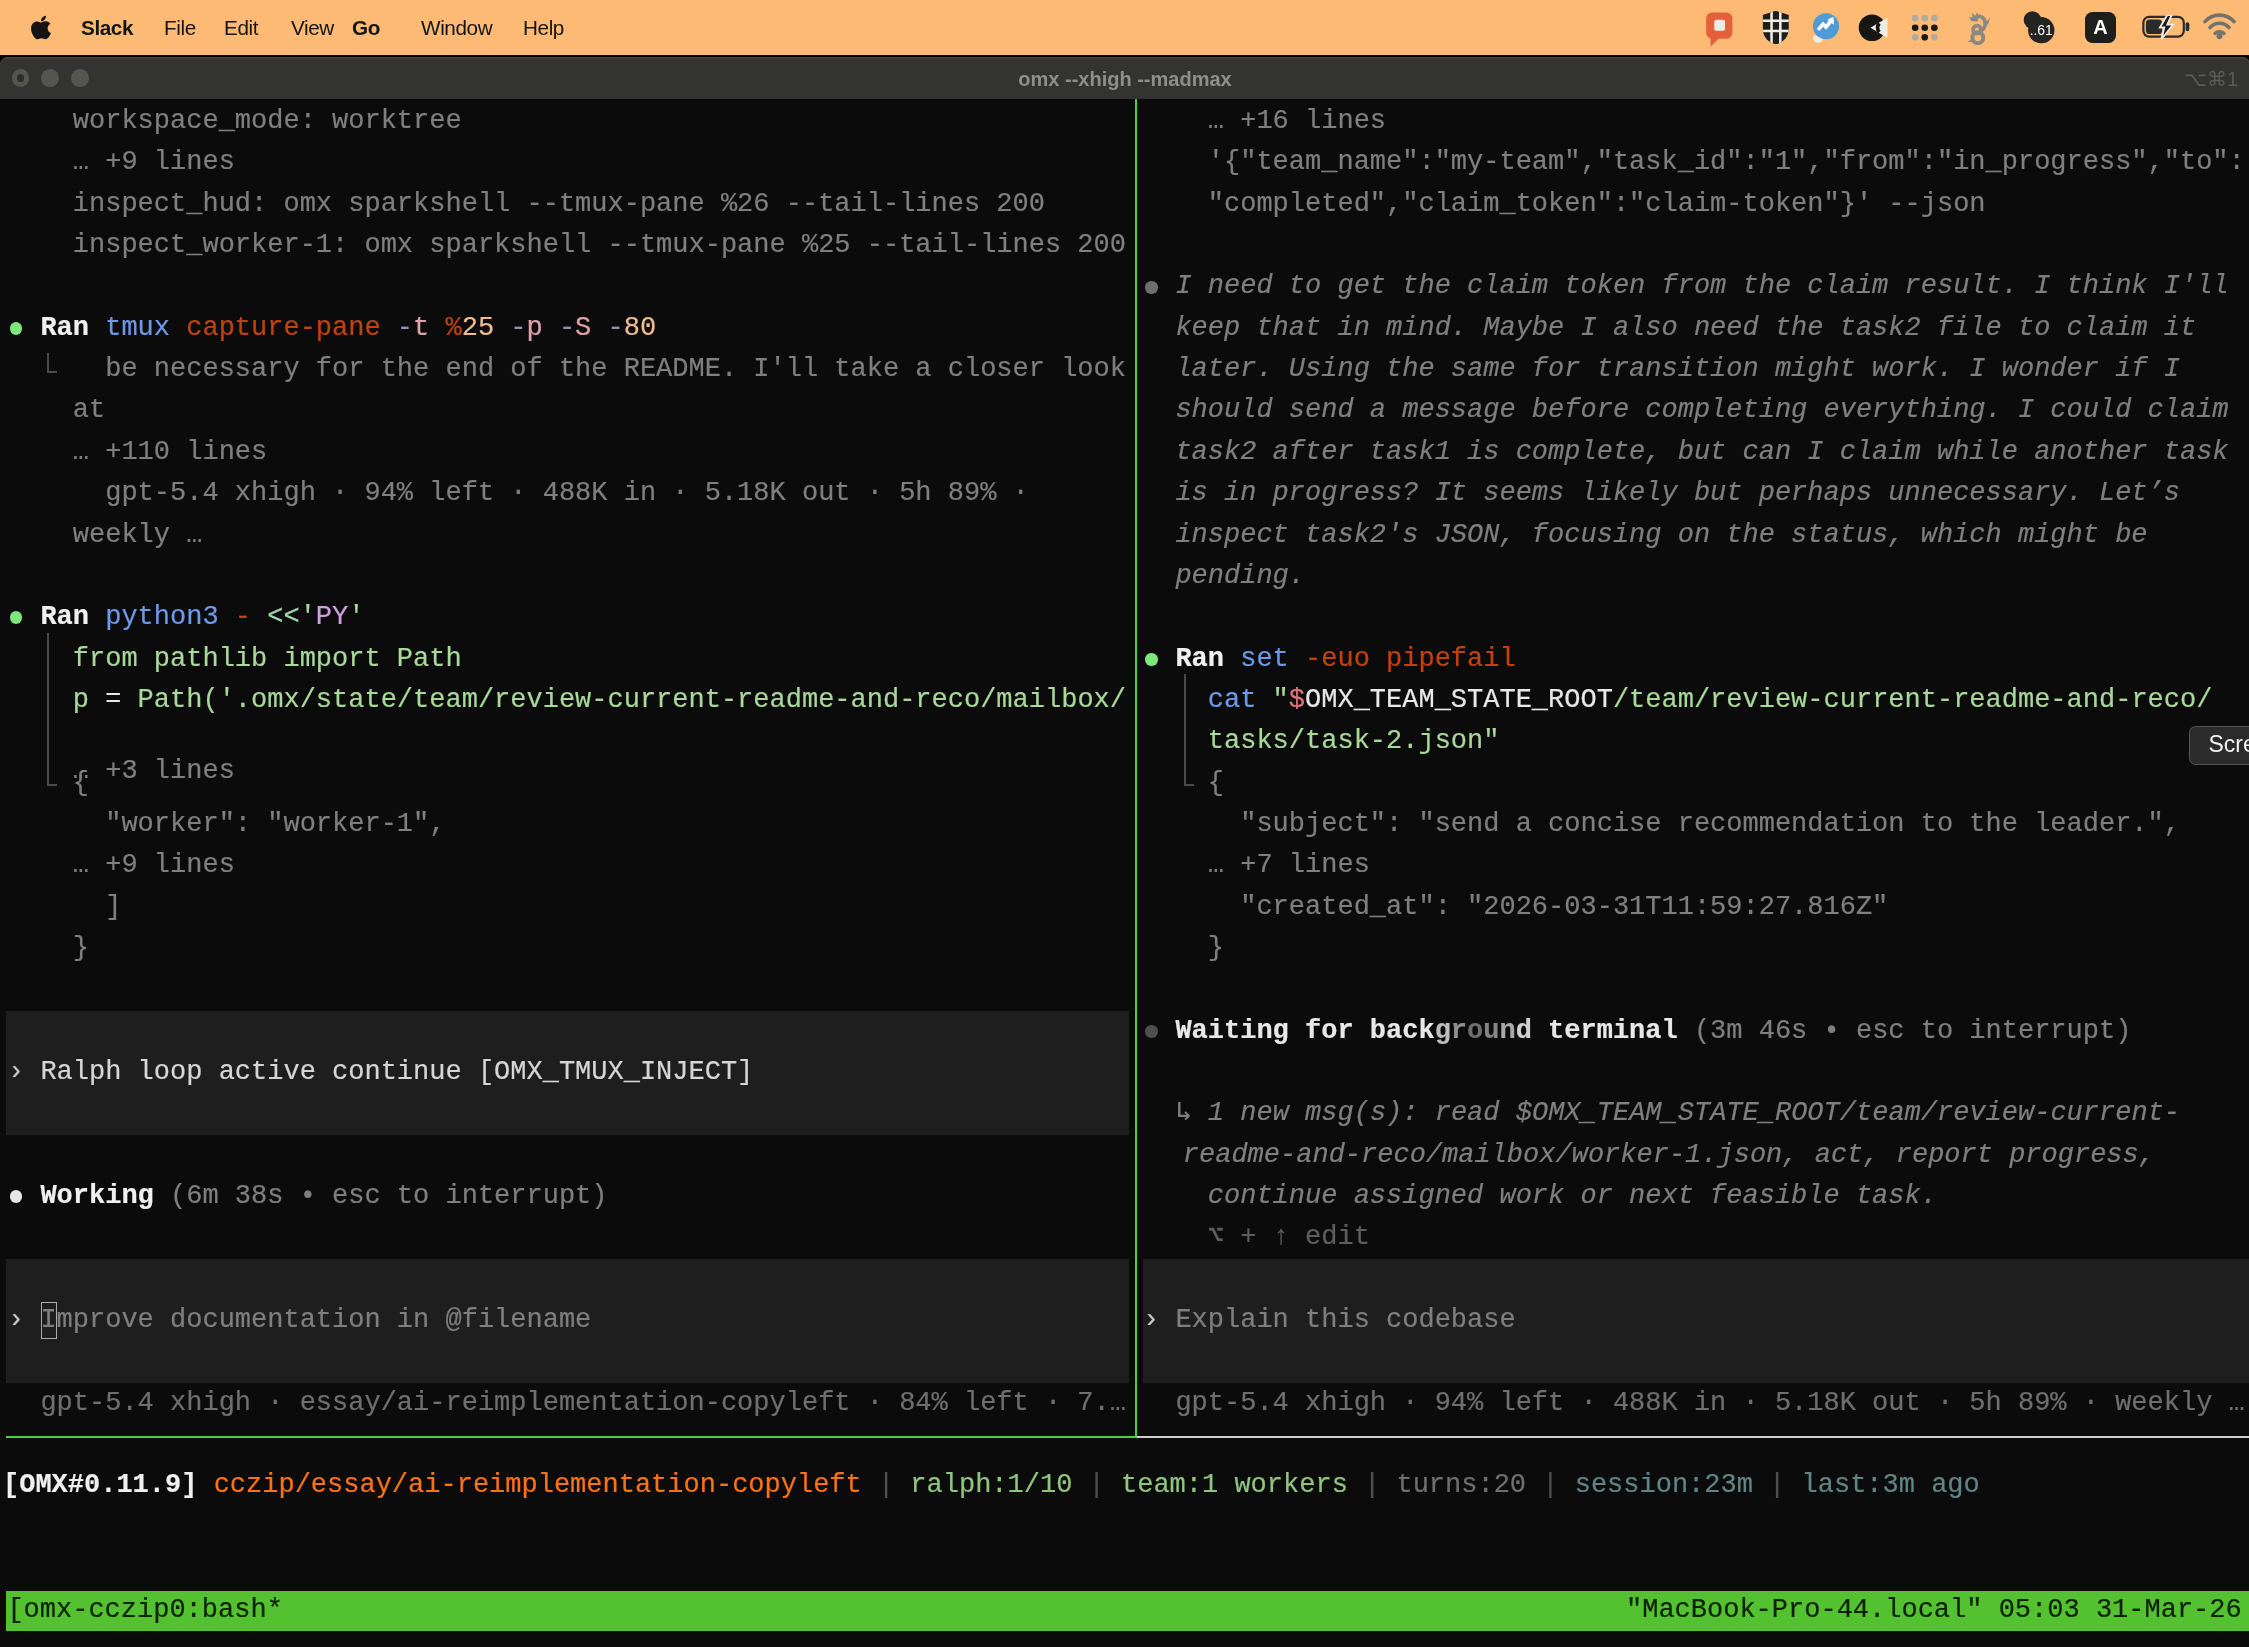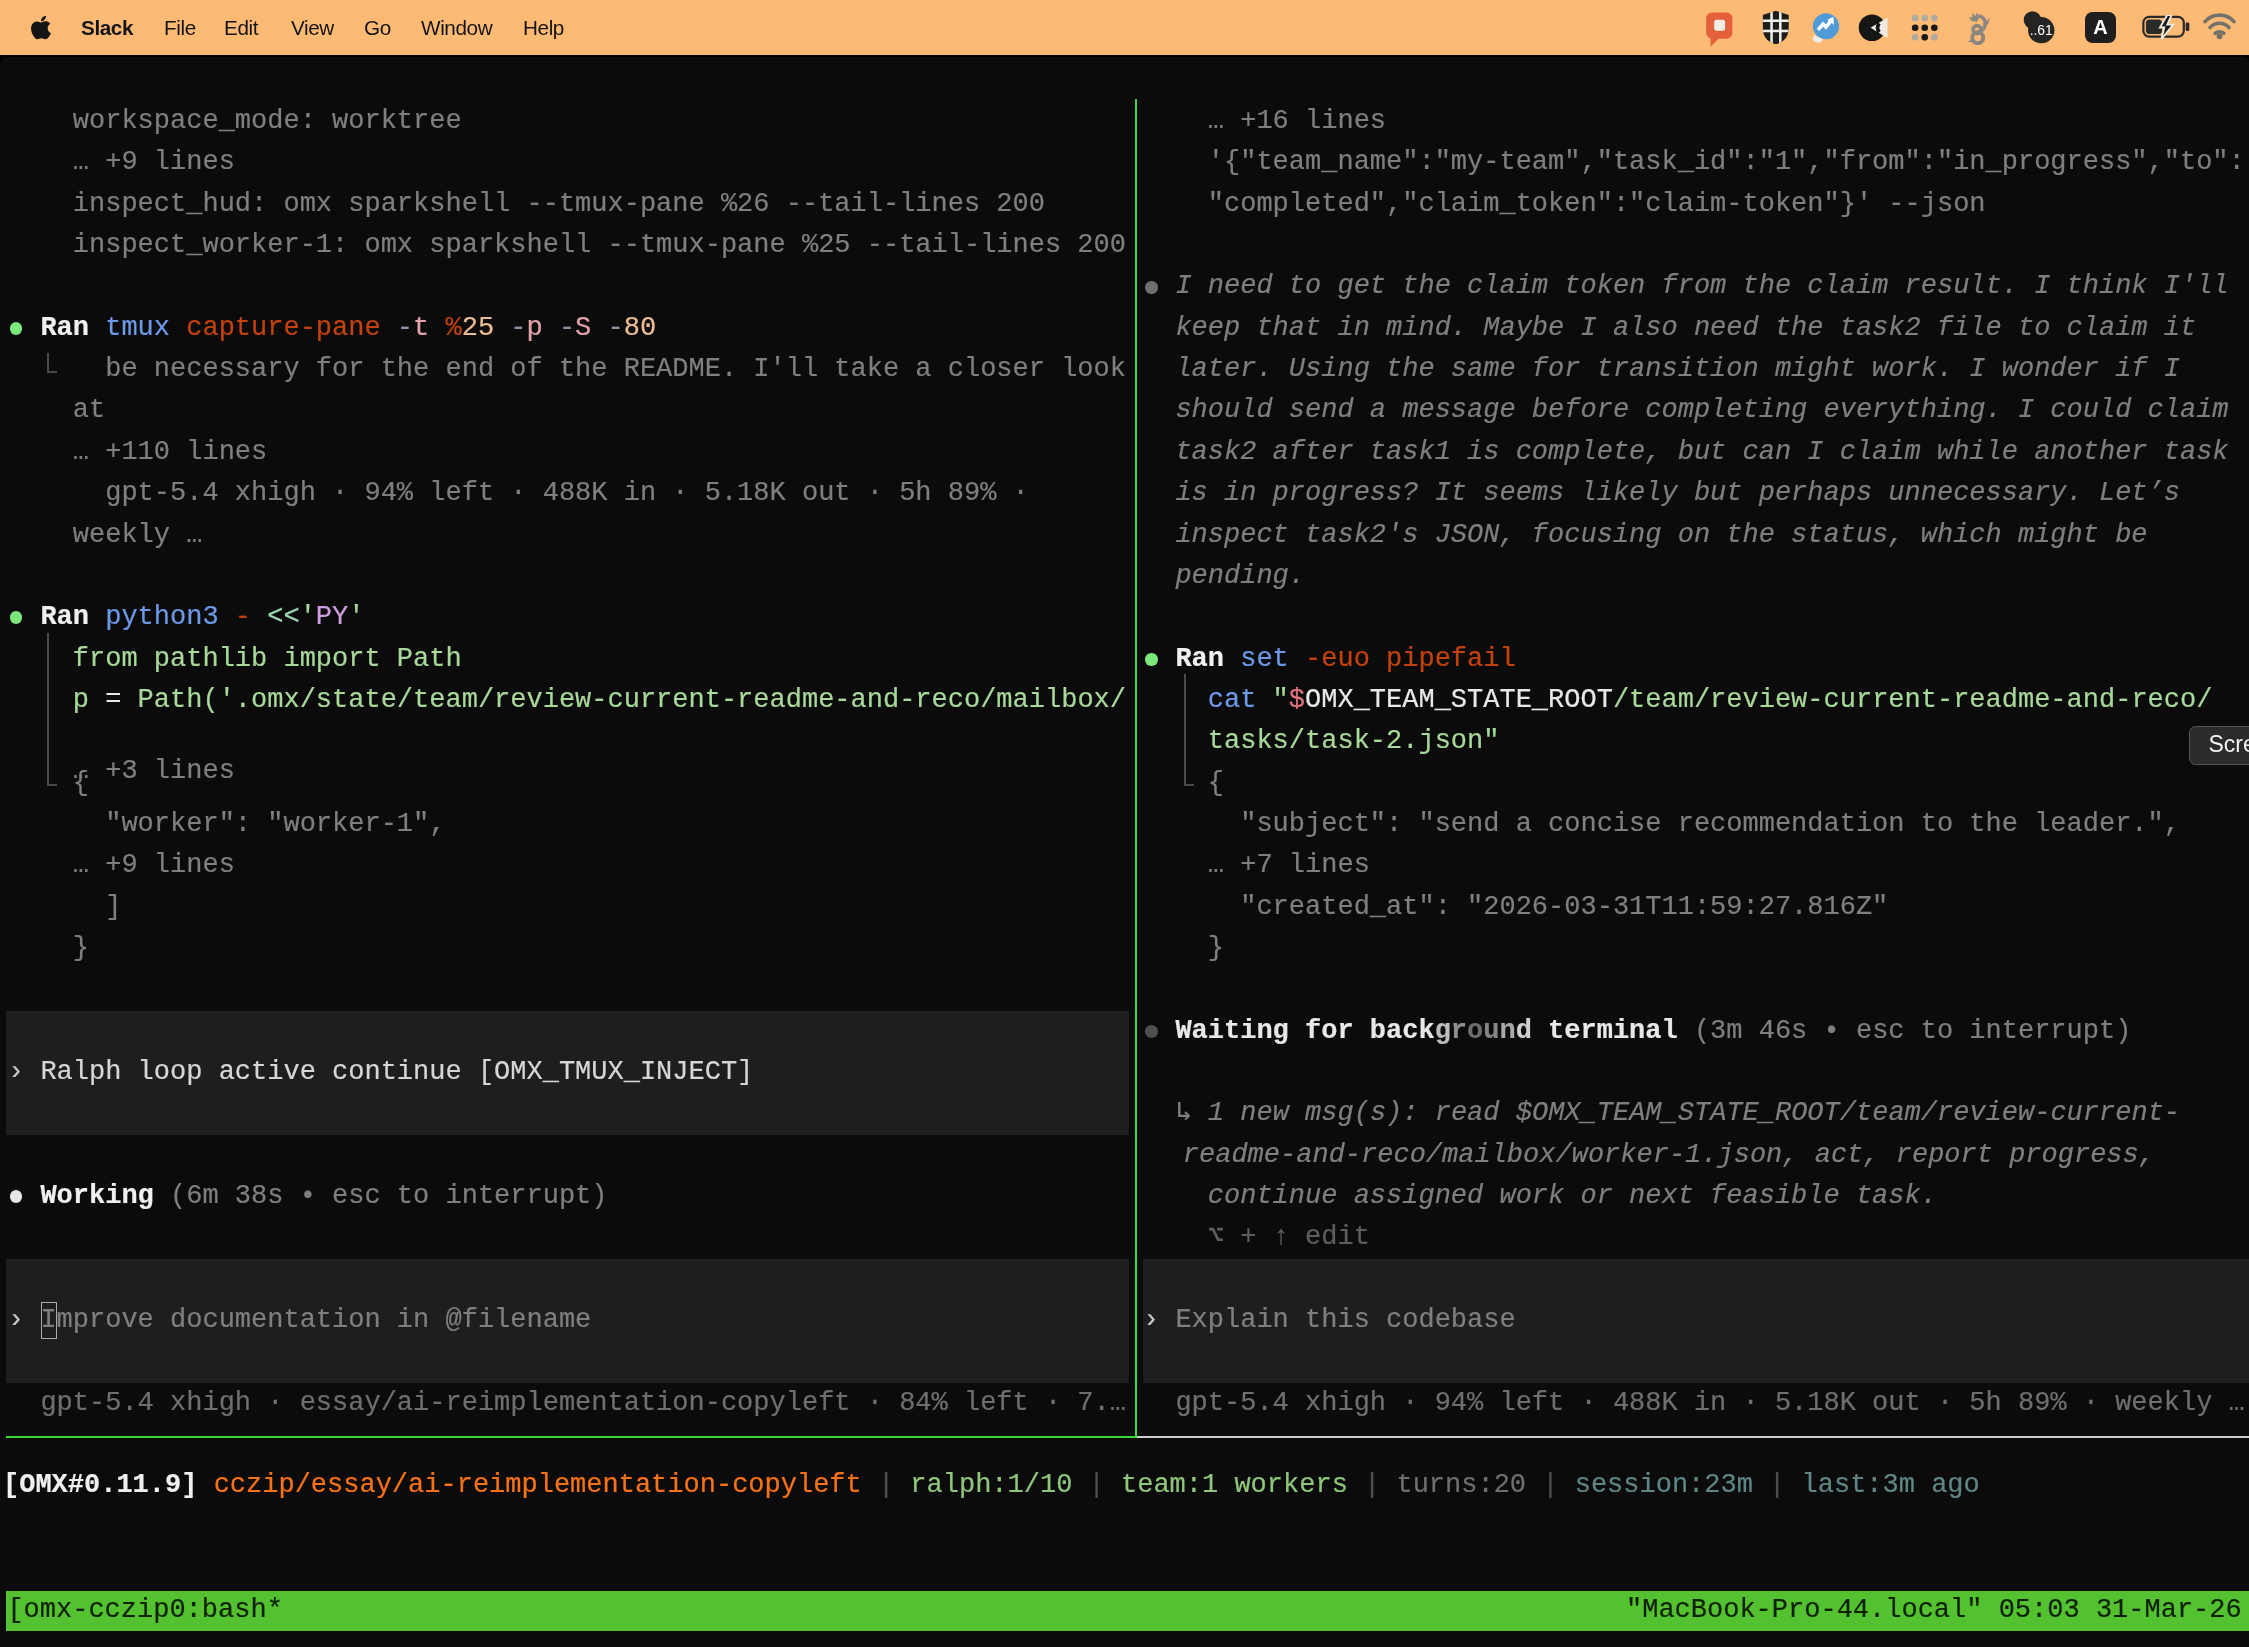--- a/index.html
+++ b/index.html
@@ -25,21 +25,21 @@
 </style></head>
 <body>
 <div id="menubar">
     <svg width="22" height="27" viewBox="0 0 384 512" style="position:absolute;left:29.5px;top:14px">
 <path fill="#141414" d="M318.7 268.7c-.2-36.7 16.4-64.4 50-84.8-18.8-26.9-47.2-41.7-84.7-44.6-35.5-2.8-74.3 20.7-88.5 20.7-15 0-49.4-19.7-76.4-19.7C63.3 141.2 4 184.8 4 273.5q0 39.3 14.4 81.2c12.8 36.7 59 126.7 107.2 125.2 25.2-.6 43-17.9 75.8-17.9 31.8 0 48.3 17.9 76.4 17.9 48.6-.7 90.4-82.5 102.6-119.3-65.2-30.7-61.7-90-61.7-91.9zm-56.6-164.2c27.3-32.4 24.8-61.9 24-72.5-24.1 1.4-52 16.4-67.9 34.9-17.5 19.8-27.8 44.3-25.6 71.9 26.1 2 49.9-11.4 69.5-34.3z"></path>
     </svg>
     <div class="mi" style="left:81px;font-weight:bold">Slack</div>
 <div class="mi" style="left:164px;">File</div>
 <div class="mi" style="left:224px;">Edit</div>
 <div class="mi" style="left:291px;">View</div>
-<div class="mi" style="left:364px;">Go</div>
+<div class="mi" style="left:352px;font-weight:bold;">Go</div>
 <div class="mi" style="left:421px;">Window</div>
 <div class="mi" style="left:523px;">Help</div>
 <svg width="32" height="37" viewBox="0 0 44 50" style="position:absolute;left:1704px;top:9.6px">
  <rect x="3" y="3" width="36" height="36" rx="8" fill="#E4603A"></rect>
  <rect x="14" y="13" width="15" height="15" rx="3" fill="#EEECE3"></rect>
  <polygon points="9,37 22,37 9,50" fill="#E4603A"></polygon>
 </svg>
 <svg width="29.5" height="35" viewBox="0 0 40 48" style="position:absolute;left:1761px;top:9.6px">
  <defs>
         <clipPath id="sh">
@@ -106,20 +106,28 @@
 <svg width="35" height="28" viewBox="0 0 48 38" style="position:absolute;left:2202px;top:11.8px">
  <g stroke="#73726A" fill="none" stroke-linecap="round">
   <path d="M4 13 a27 27 0 0 1 40 0" stroke-width="5"></path>
   <path d="M11 21 a17.5 17.5 0 0 1 26 0" stroke-width="5"></path>
   <path d="M18 29 a9.5 9.5 0 0 1 12 0" stroke-width="5"></path>
  </g>
  <circle cx="24" cy="33" r="4" fill="#73726A"></circle>
 </svg>
 </div>
 <div id="win">
+ <div id="tbar">
+  <div class="tl" style="left:11.8px"></div>
+  <div class="tl" style="left:41px"></div>
+  <div class="tl" style="left:71px"></div>
+  <div style="position:absolute;left:17px;top:17.3px;width:7.4px;height:7.4px;border-radius:50%;background:#2B2B28"></div>
+  <div id="title">omx --xhigh --madmax</div>
+  <div id="kbd">⌥⌘1</div>
+ </div>
  <div id="term">
   <div class="band" style="left:5.9px;top:912px;width:1123px;height:124px"></div>
   <div class="band" style="left:5.9px;top:1160px;width:1123px;height:124px"></div>
   <div class="band" style="left:1143px;top:1160px;width:1107px;height:124px"></div>
  </div>
 </div>
 <div id="overlay" style="position:absolute;left:0;top:99px;width:2250px;height:1549px">
 </div>
 
 <div style="position:absolute;left:1135px;top:99px;width:2.2px;height:1339px;background:#3FD53F"></div>

